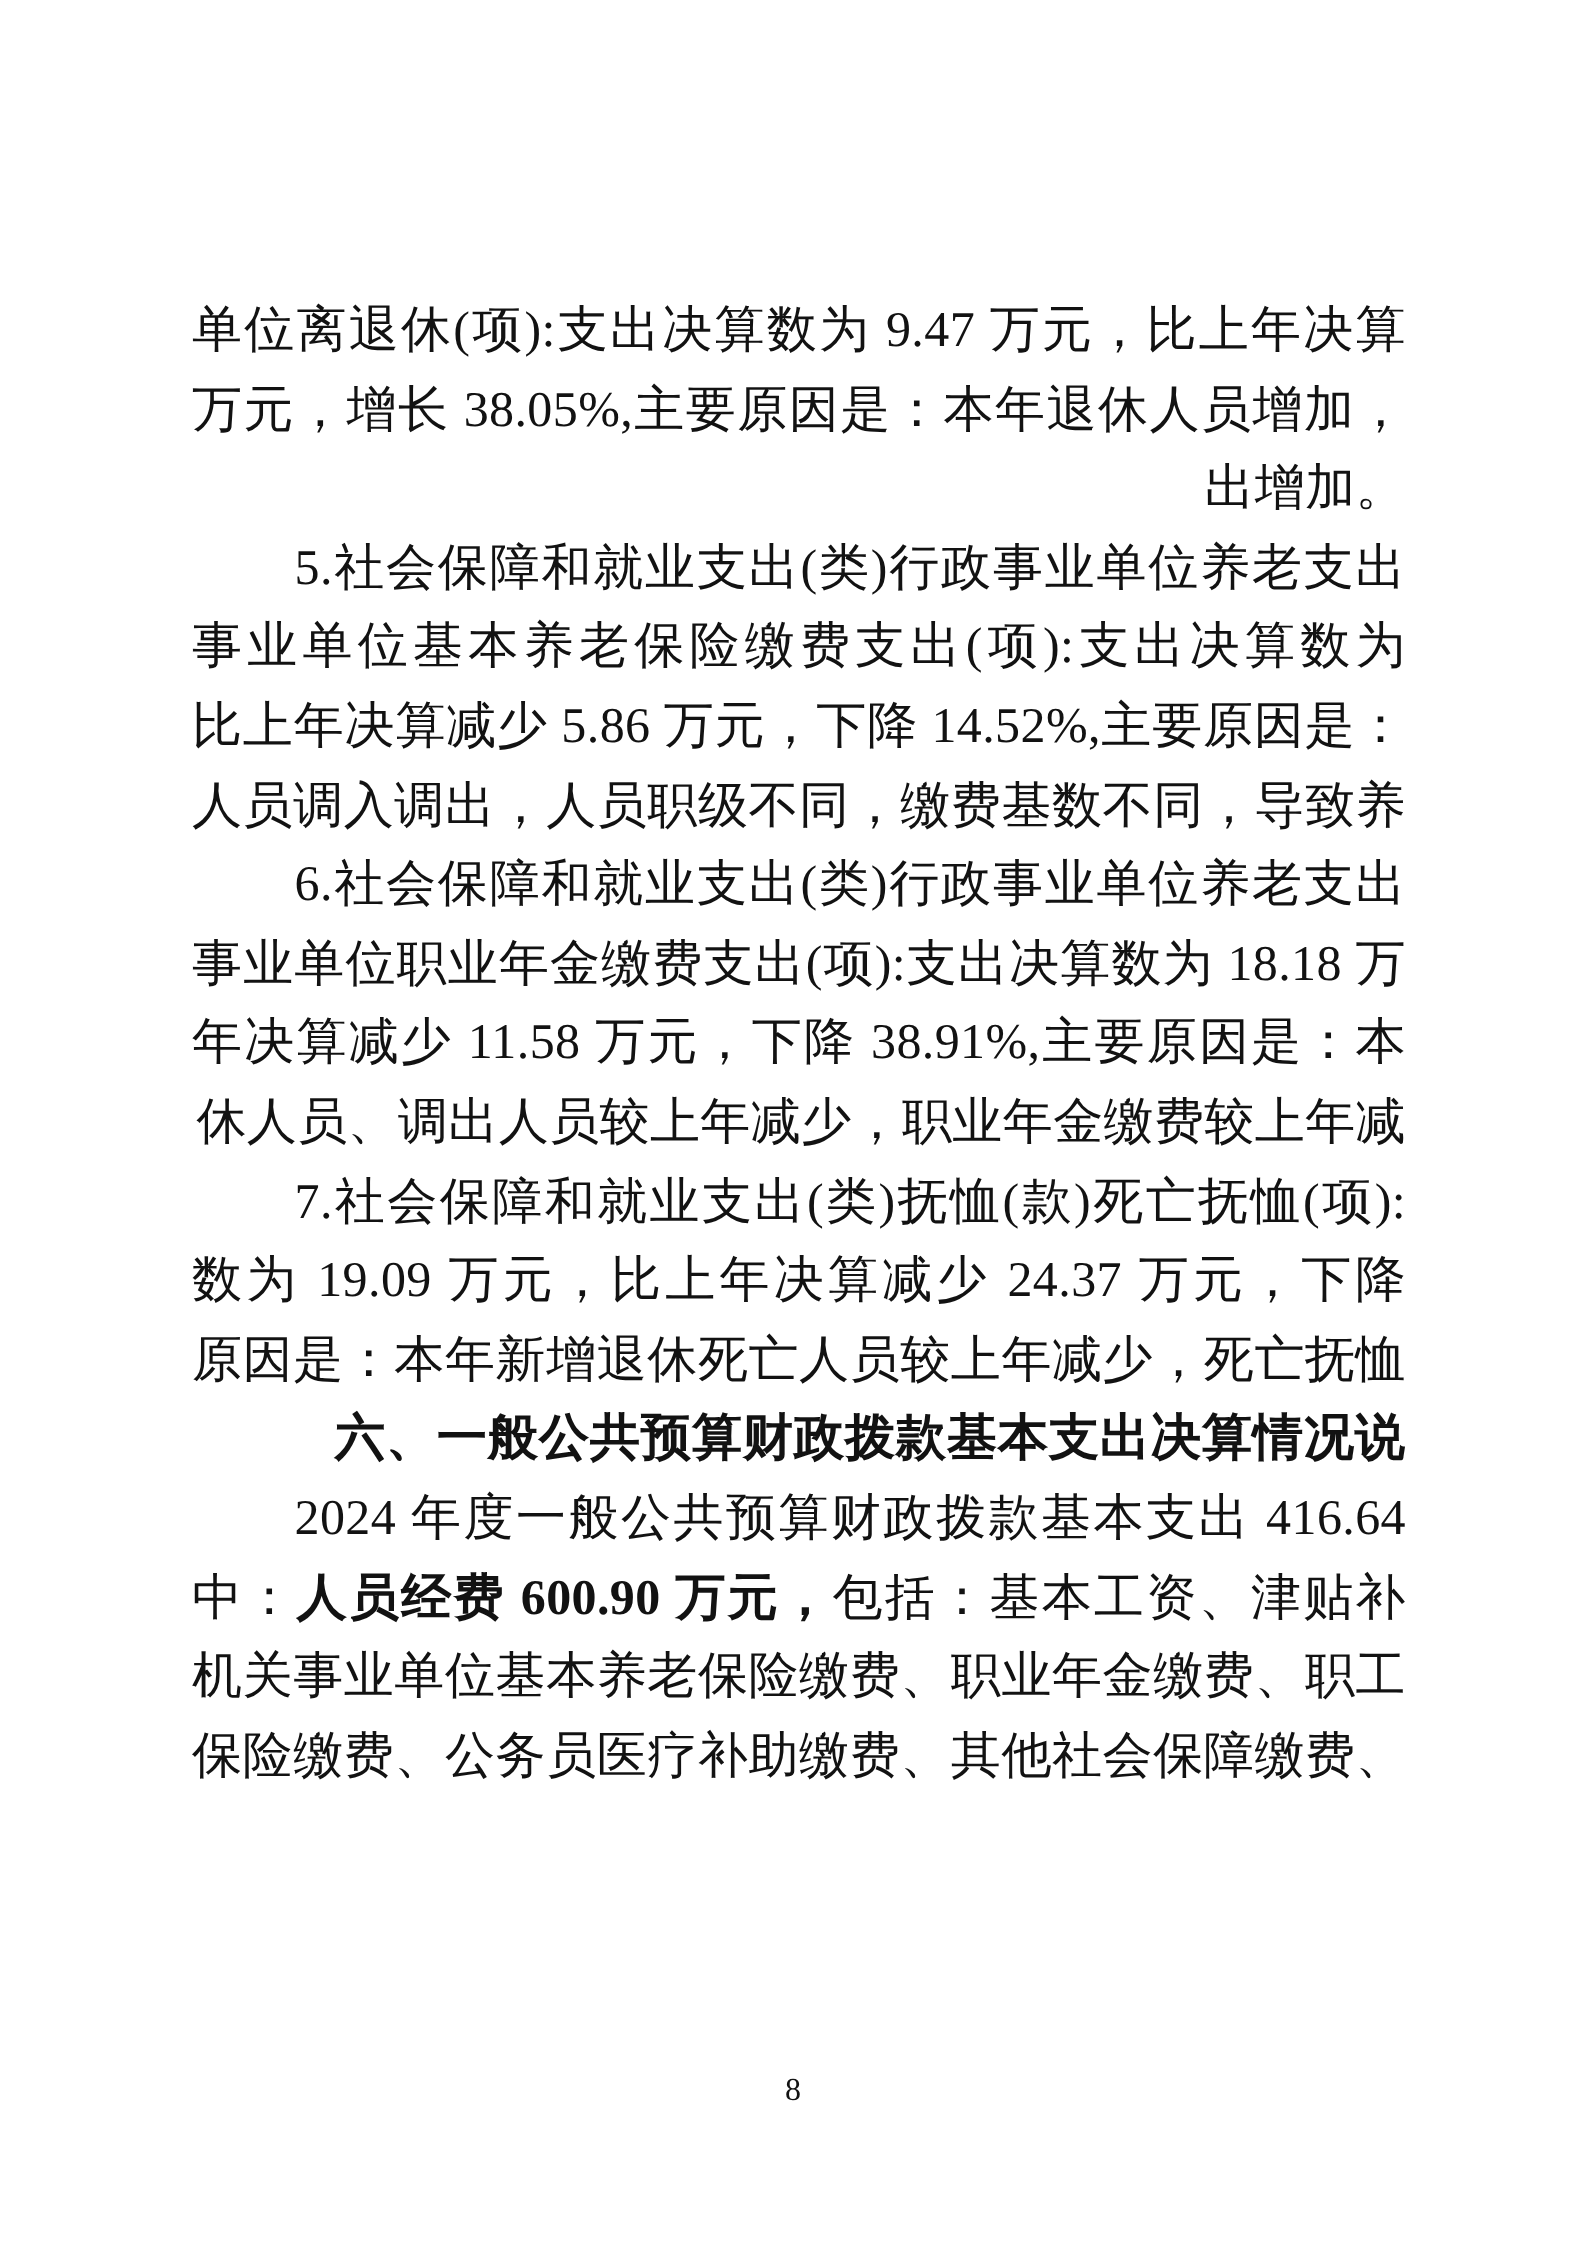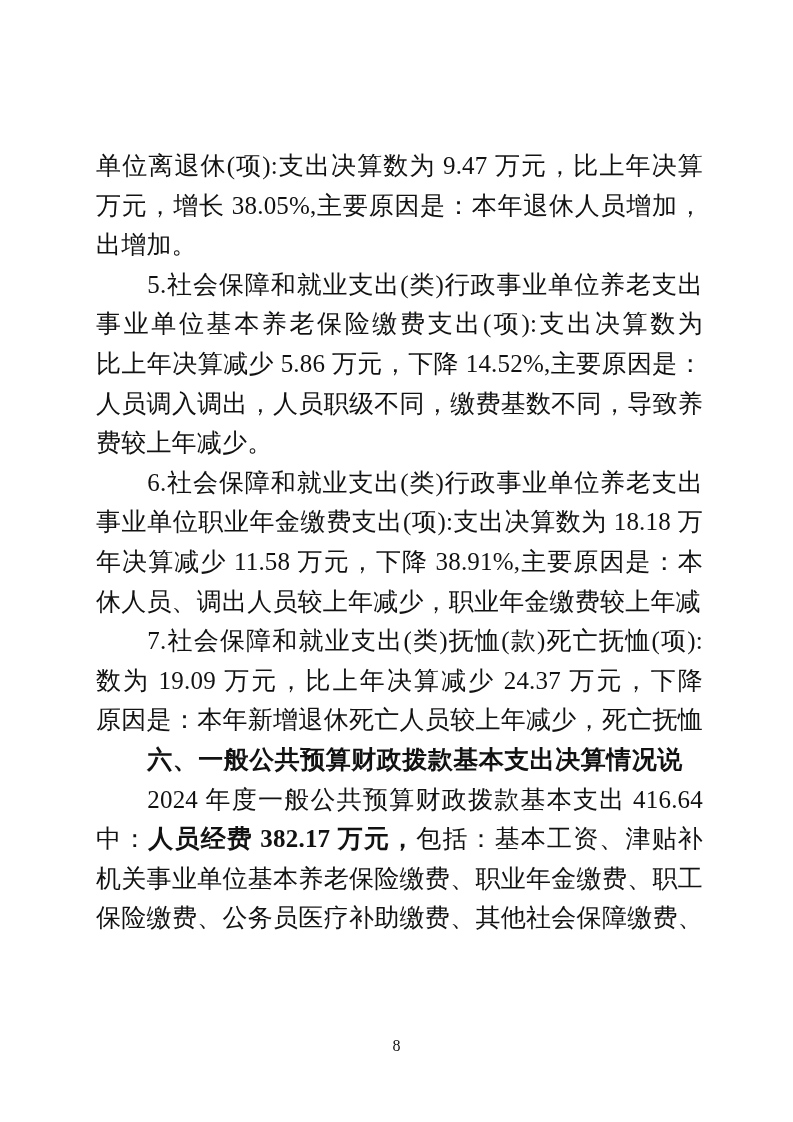--- a/index.html
+++ b/index.html
@@ -22,21 +22,21 @@
     left: 96px;
     top: 146px;
     width: 607px;
   }
   .paragraph { width: 100%; }
   .line {
     font-size: 25px;
     line-height: 39.6px;
     height: 39.6px;
     overflow: hidden;
-    text-align: left;
+    text-align: right;
     letter-spacing: 0.2px;
   }
   .line.fill {
     text-align: justify;
     text-align-last: justify;
   }
   .line.indent { text-indent: 2.05em; }
   .paragraph.heading .line {
     font-family: "Liberation Sans", "DejaVu Sans", sans-serif;
     font-weight: 700;
@@ -64,39 +64,38 @@
       <div class="paragraph">
         <div class="line fill"><span>单位离退休(项):支出决算数为 9.47 万元，比上年决算增加 2.61</span></div>
         <div class="line fill"><span>万元，增长 38.05%,主要原因是：本年退休人员增加，退休费支</span></div>
         <div class="line"><span>出增加。</span></div>
       </div>
       <div class="paragraph">
         <div class="line fill indent"><span>5.社会保障和就业支出(类)行政事业单位养老支出(款)机关</span></div>
         <div class="line fill"><span>事业单位基本养老保险缴费支出(项):支出决算数为 34.50 万元，</span></div>
         <div class="line fill"><span>比上年决算减少 5.86 万元，下降 14.52%,主要原因是：本年在职</span></div>
         <div class="line fill"><span>人员调入调出，人员职级不同，缴费基数不同，导致养老保险缴</span></div>
-        <div class="line"><span>费较上年减少。</span></div>
       </div>
       <div class="paragraph">
         <div class="line fill indent"><span>6.社会保障和就业支出(类)行政事业单位养老支出(款)机关</span></div>
         <div class="line fill"><span>事业单位职业年金缴费支出(项):支出决算数为 18.18 万元，比上</span></div>
         <div class="line fill"><span>年决算减少 11.58 万元，下降 38.91%,主要原因是：本年新增退</span></div>
         <div class="line"><span>休人员、调出人员较上年减少，职业年金缴费较上年减少。</span></div>
       </div>
       <div class="paragraph">
         <div class="line fill indent"><span>7.社会保障和就业支出(类)抚恤(款)死亡抚恤(项):支出决算</span></div>
         <div class="line fill"><span>数为 19.09 万元，比上年决算减少 24.37 万元，下降 56.07%,主要</span></div>
         <div class="line fill"><span>原因是：本年新增退休死亡人员较上年减少，死亡抚恤支出较上</span></div>
       </div>
       <div class="paragraph heading">
         <div class="line indent"><span class="bold">六、一般公共预算财政拨款基本支出决算情况说明</span></div>
       </div>
       <div class="paragraph">
         <div class="line fill indent"><span>2024 年度一般公共预算财政拨款基本支出 416.64 万元，其</span></div>
-        <div class="line fill"><span>中：</span><span class="bold">人员经费 382.17 万元，</span><span>包括：基本工资、津贴补贴、奖金、</span></div>
+        <div class="line fill"><span>中：</span><span class="bold">人员经费 600.90 万元，</span><span>包括：基本工资、津贴补贴、奖金、</span></div>
         <div class="line fill"><span>机关事业单位基本养老保险缴费、职业年金缴费、职工基本医疗</span></div>
         <div class="line fill"><span>保险缴费、公务员医疗补助缴费、其他社会保障缴费、住房公积</span></div>
       </div>
     </main>
   <footer class="page-footer">
     <span class="page-number">8</span>
   </footer>
 </div>
 
 </body></html>

